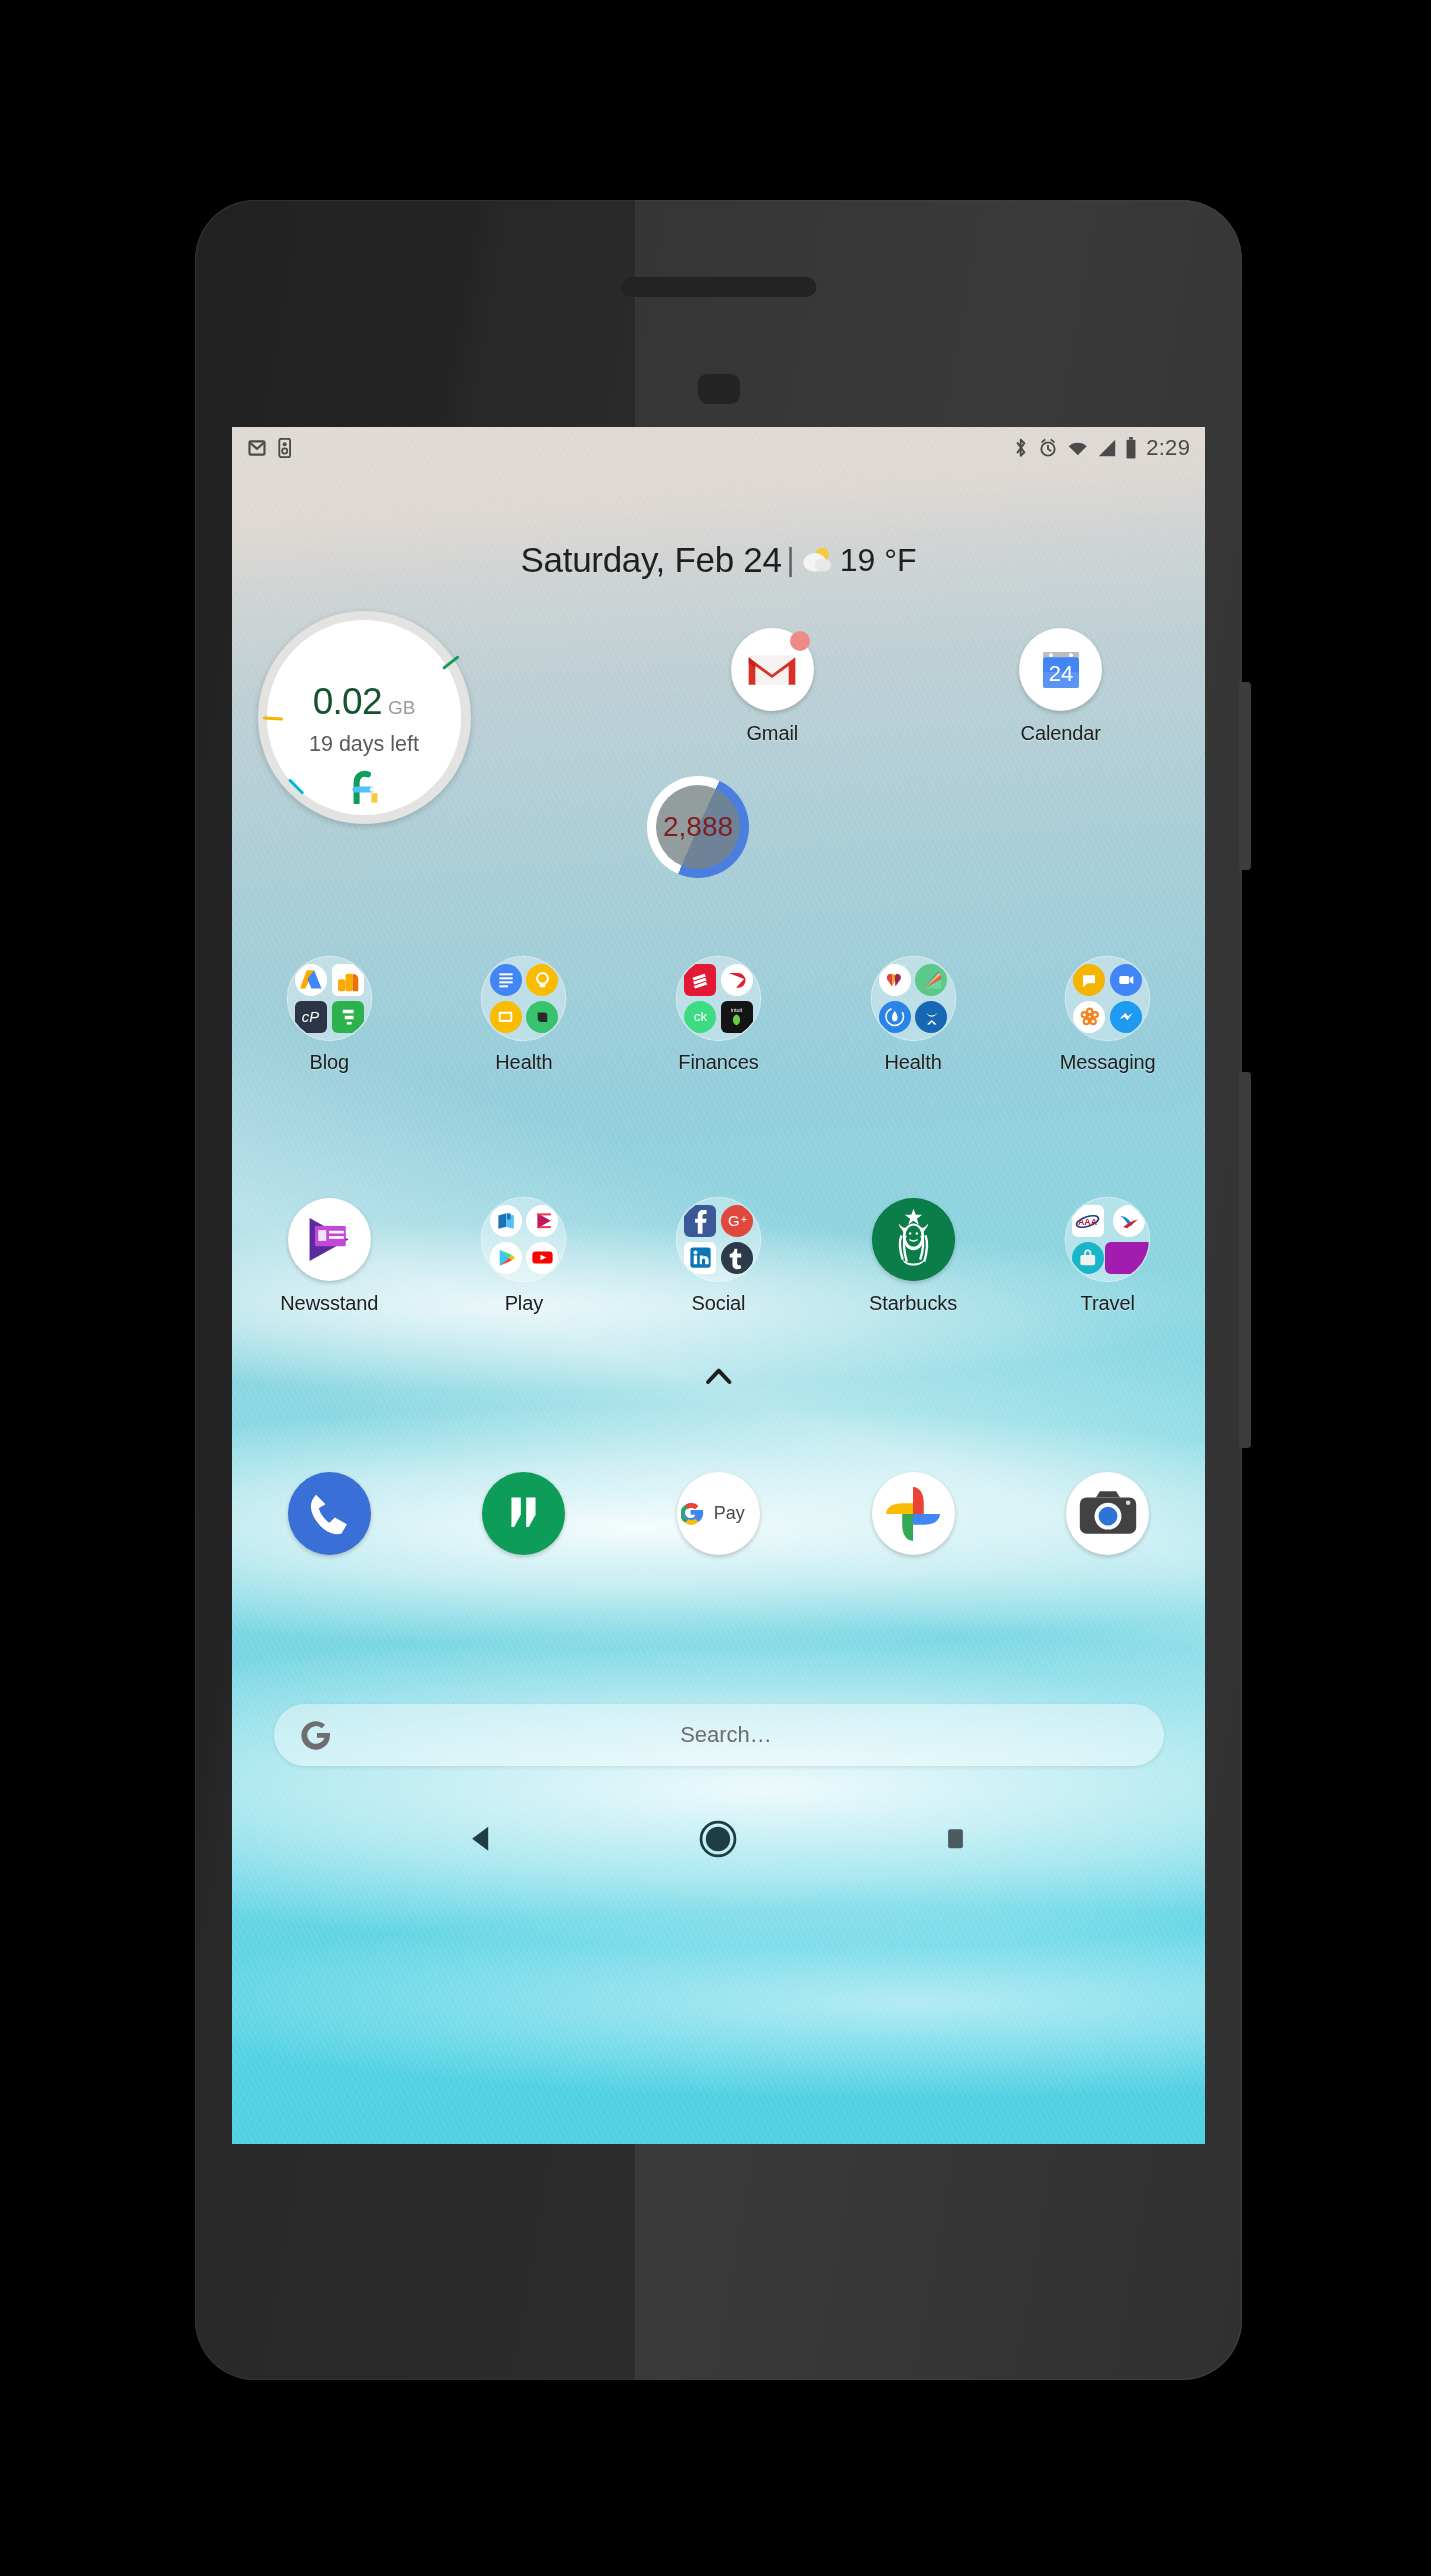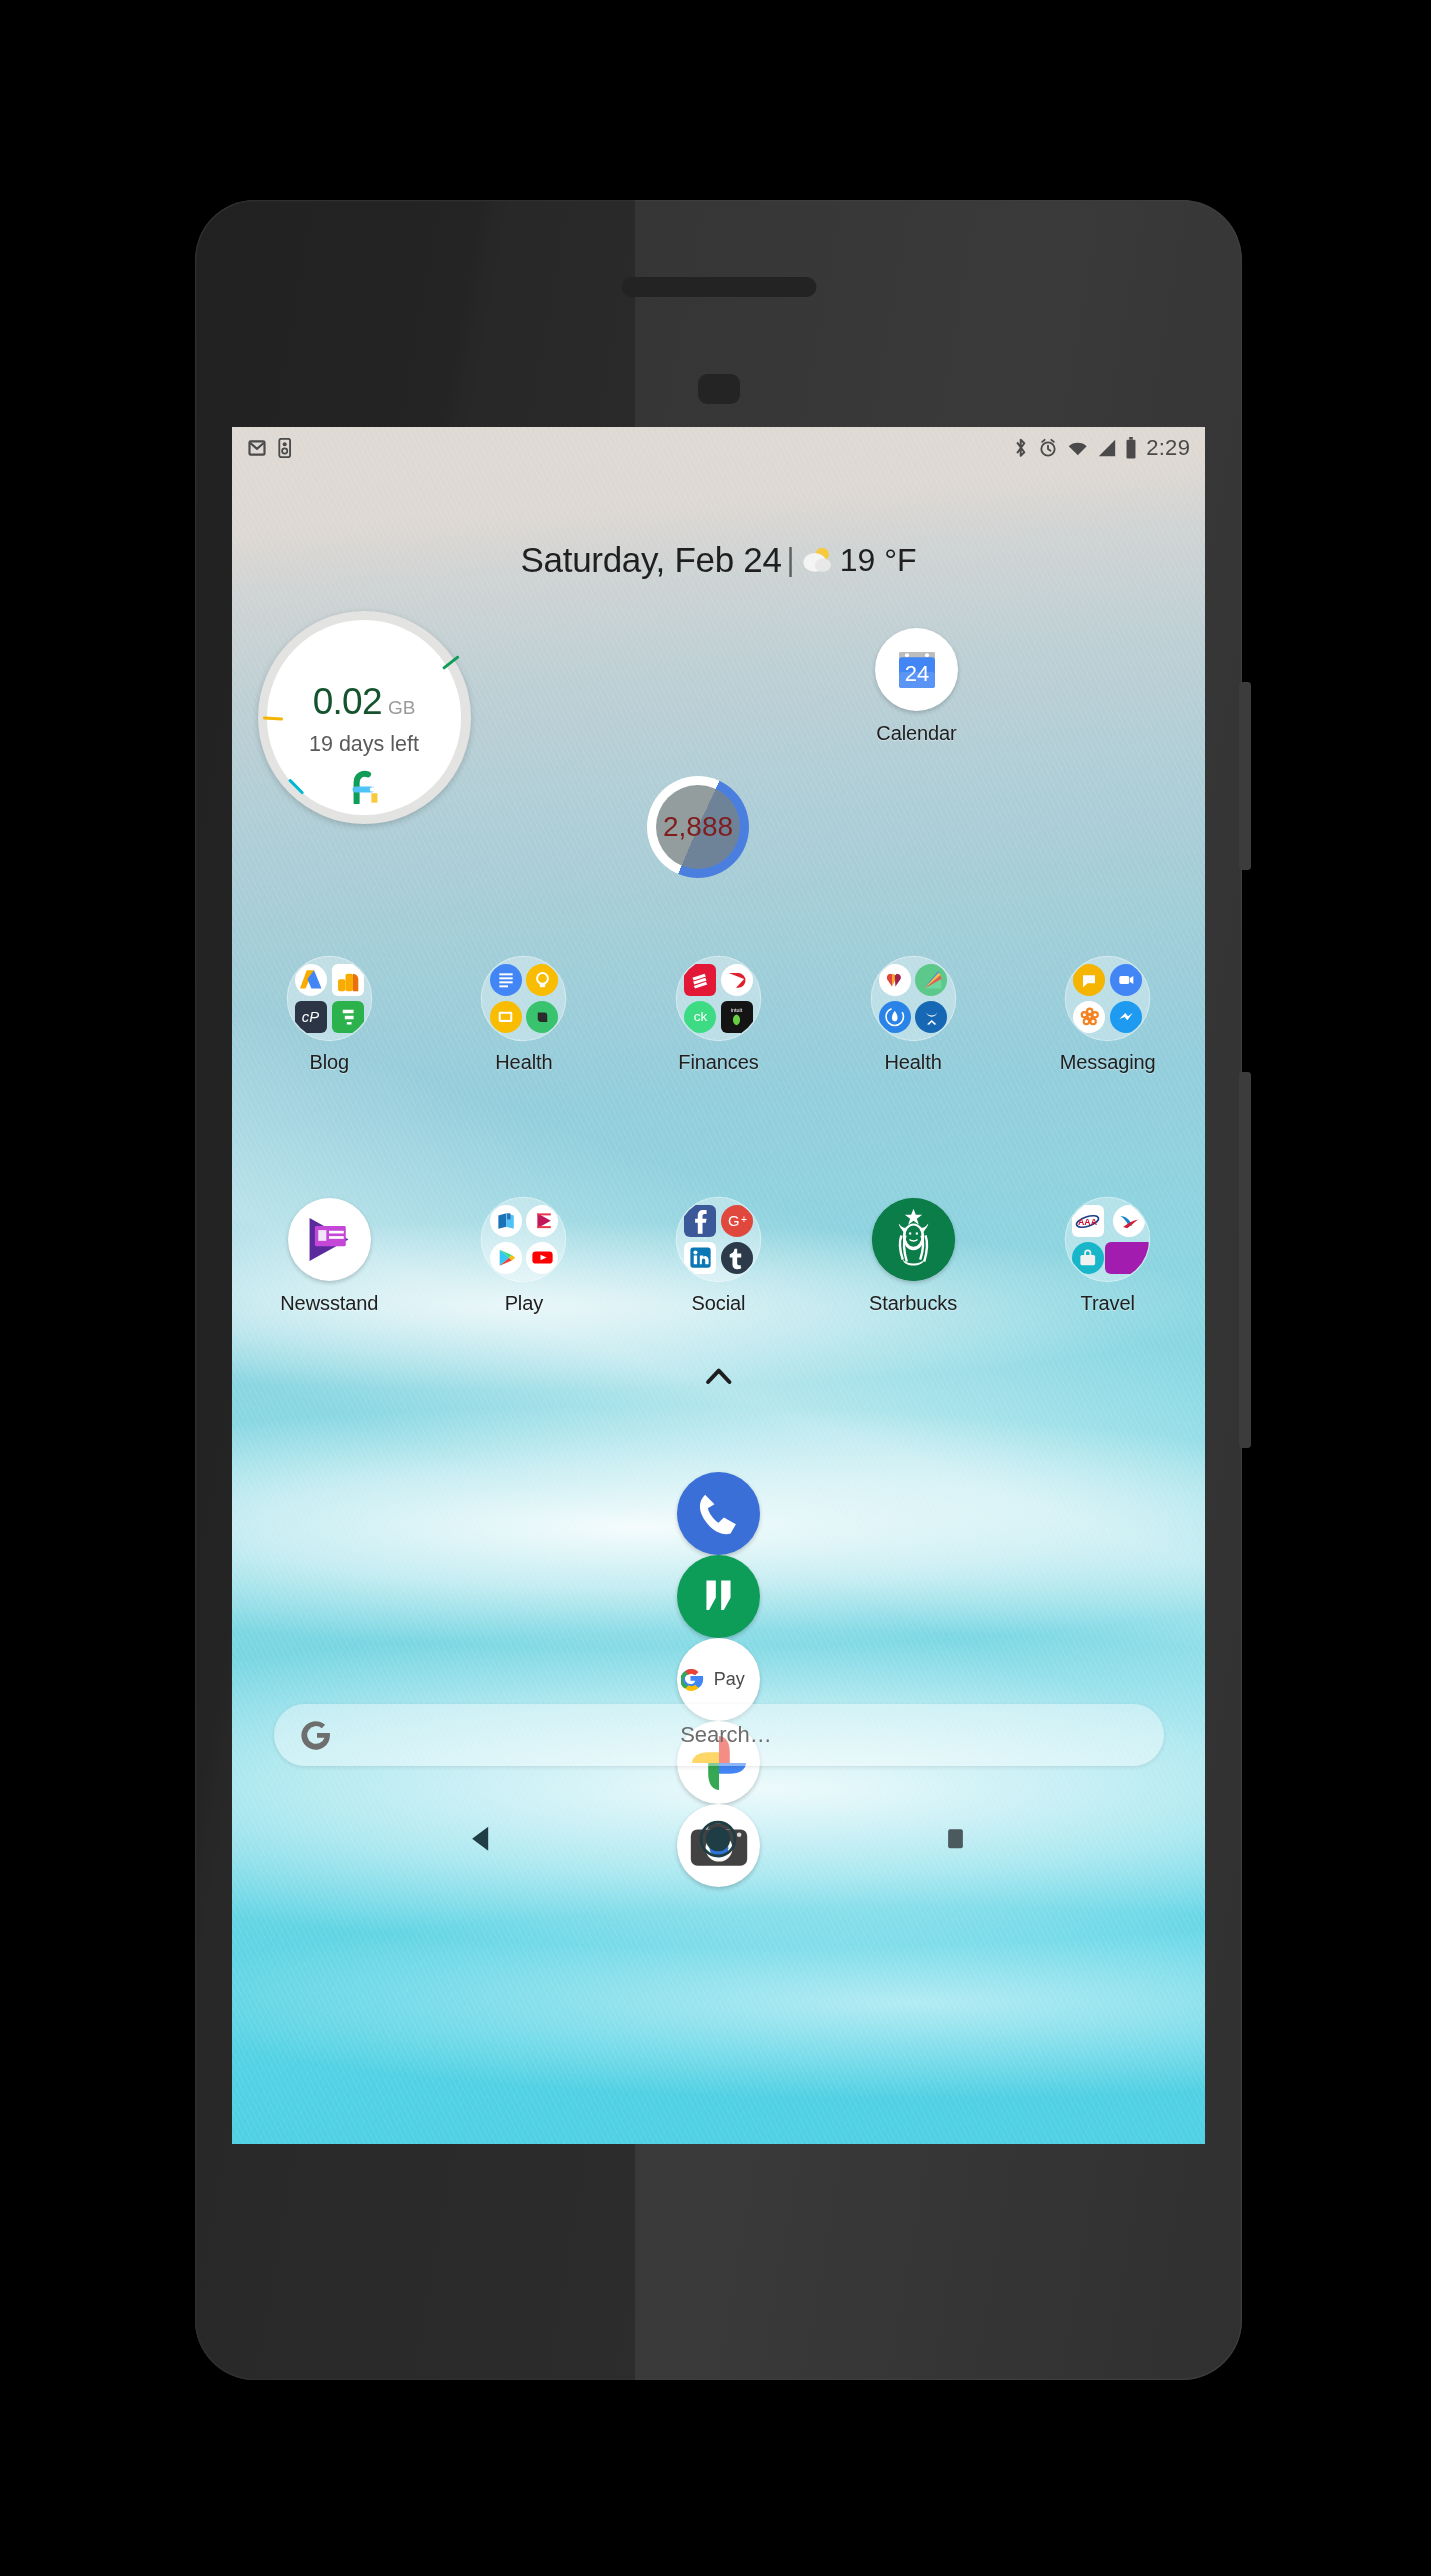--- a/index.html
+++ b/index.html
@@ -105,21 +105,21 @@
   
   .row{ position:absolute; left:0; width:100%; display:flex; }
   .cell{ flex:1; display:flex; flex-direction:column; align-items:center; }
   .icon-wrap{ width:83px; height:83px; position:relative; }
   .label{ margin-top:10.7px; font-size:20px; color:#202020; letter-spacing:-0.1px;
     text-shadow:0 0.7px 1.3px rgba(255,255,255,.45); }
 
   #row-top{ top:201px; left:396px; width:577px; }
   #row-folders-1{ top:530px; }
   #row-folders-2{ top:771px; }
-  #dock-row{ top:1045px;flex-direction:column; }
+  #dock-row{ top:1045px; }
 
   
   .circ{ width:83px; height:83px; border-radius:50%; background:#fff;
     box-shadow:0 2px 4.7px rgba(0,0,0,.2); display:flex; align-items:center; justify-content:center;
     overflow:hidden; position:relative; }
   .folder{ width:83px; height:83px; border-radius:50%;
     background:rgba(255,255,255,.34); box-shadow:0 0 0 1.3px rgba(255,255,255,.55);
     display:grid; grid-template-columns:1fr 1fr; grid-template-rows:1fr 1fr;
     place-items:center; padding:5.4px; gap:1.3px; position:relative; overflow:hidden; }
   .mini{ width:32px; height:32px; border-radius:50%; display:flex; align-items:center;
@@ -227,20 +227,33 @@
       </div>
     </div>
 
     <div id="steps-widget">
       <div id="steps-ring"></div>
       <div id="steps-core"></div>
       <div id="steps-count">2,888</div>
     </div>
 
     <div class="row" id="row-top">
+      <div class="cell">
+        <div class="icon-wrap">
+          <div class="circ">
+            <svg width="52" height="40" viewBox="0 0 78 60">
+              <rect x="4" y="8" width="70" height="44" rx="3" fill="#f5f2f0"></rect>
+              <path d="M4 11 L4 52 L14 52 L14 24 L39 42 L64 24 L64 52 L74 52 L74 11 L39 37 Z" fill="#d93025"></path>
+              <path d="M4 11 L4 20 L14 27 L14 20 Z" fill="#c5221f"></path>
+            </svg>
+          </div>
+          <div class="badge"></div>
+        </div>
+        <div class="label">Gmail</div>
+      </div>
       <div class="cell">
         <div class="icon-wrap">
           <div class="circ">
             <svg width="52" height="52" viewBox="0 0 78 78">
               <rect x="12" y="12" width="54" height="10" rx="2" fill="#bdbdbd"></rect>
               <circle cx="24" cy="17" r="3" fill="#fff"></circle>
                 <circle cx="54" cy="17" r="3" fill="#fff"></circle>
               <rect x="12" y="20" width="54" height="46" rx="4" fill="#4285f4"></rect>
               <rect x="12" y="42" width="54" height="24" rx="4" fill="#5a95f5"></rect>
               <text x="39" y="56" font-family="'Liberation Sans',sans-serif" font-size="33" fill="#fff" text-anchor="middle">24</text>

